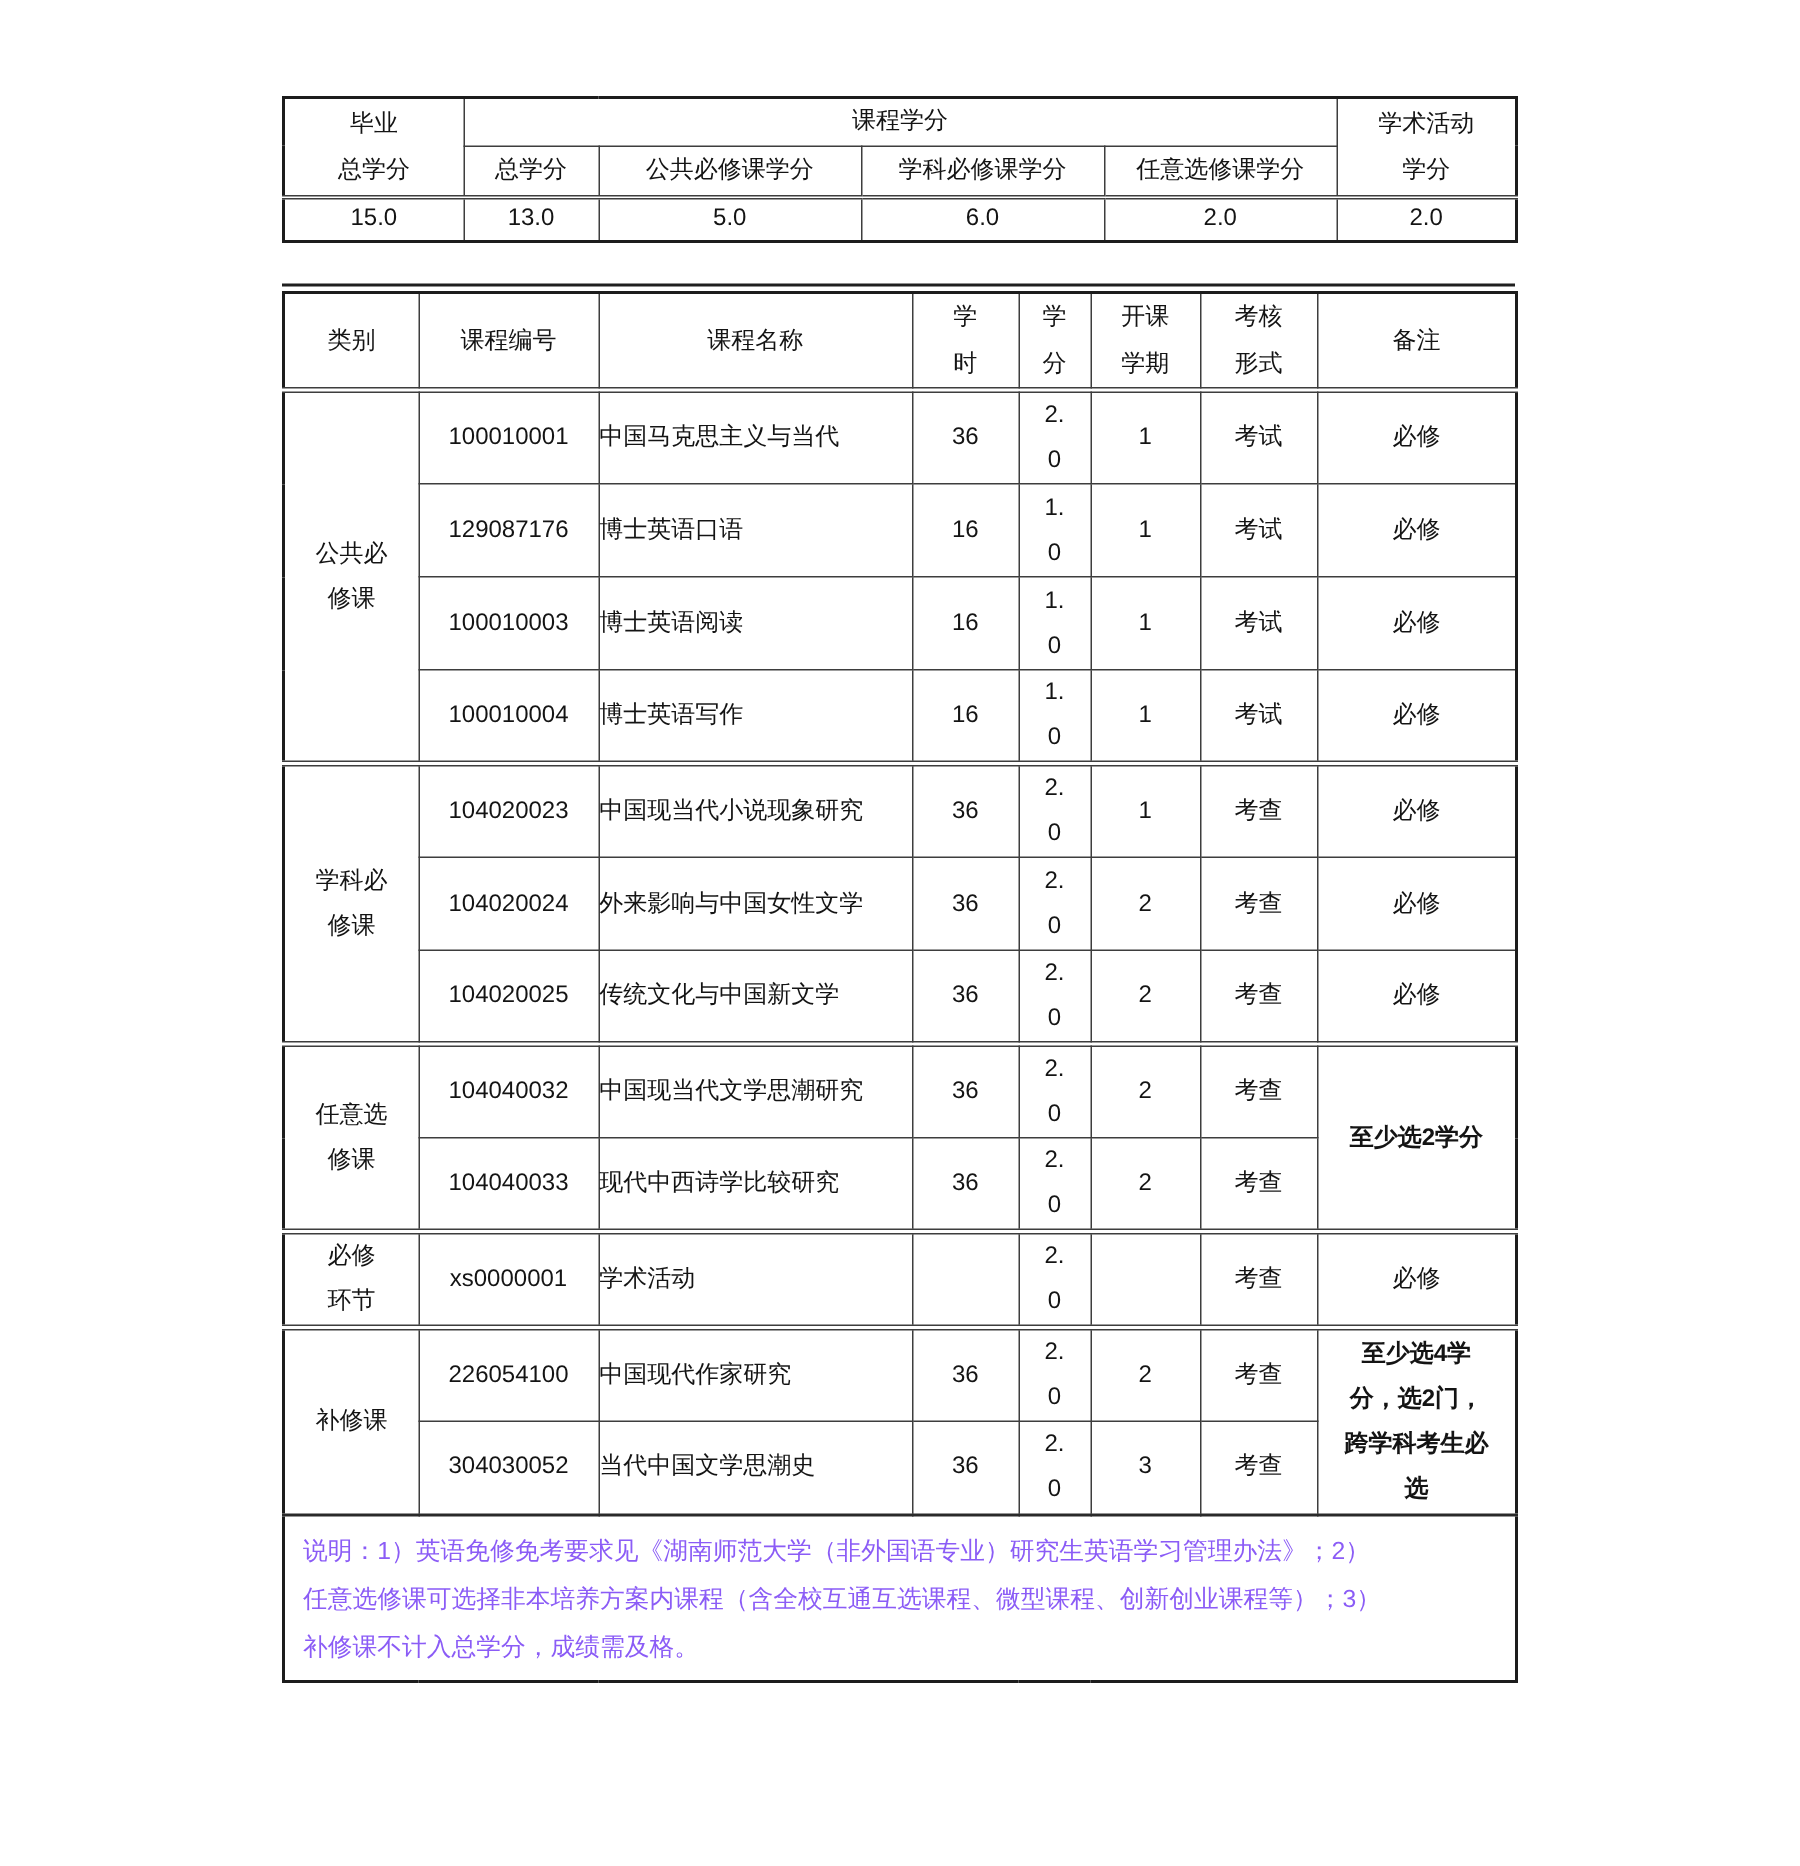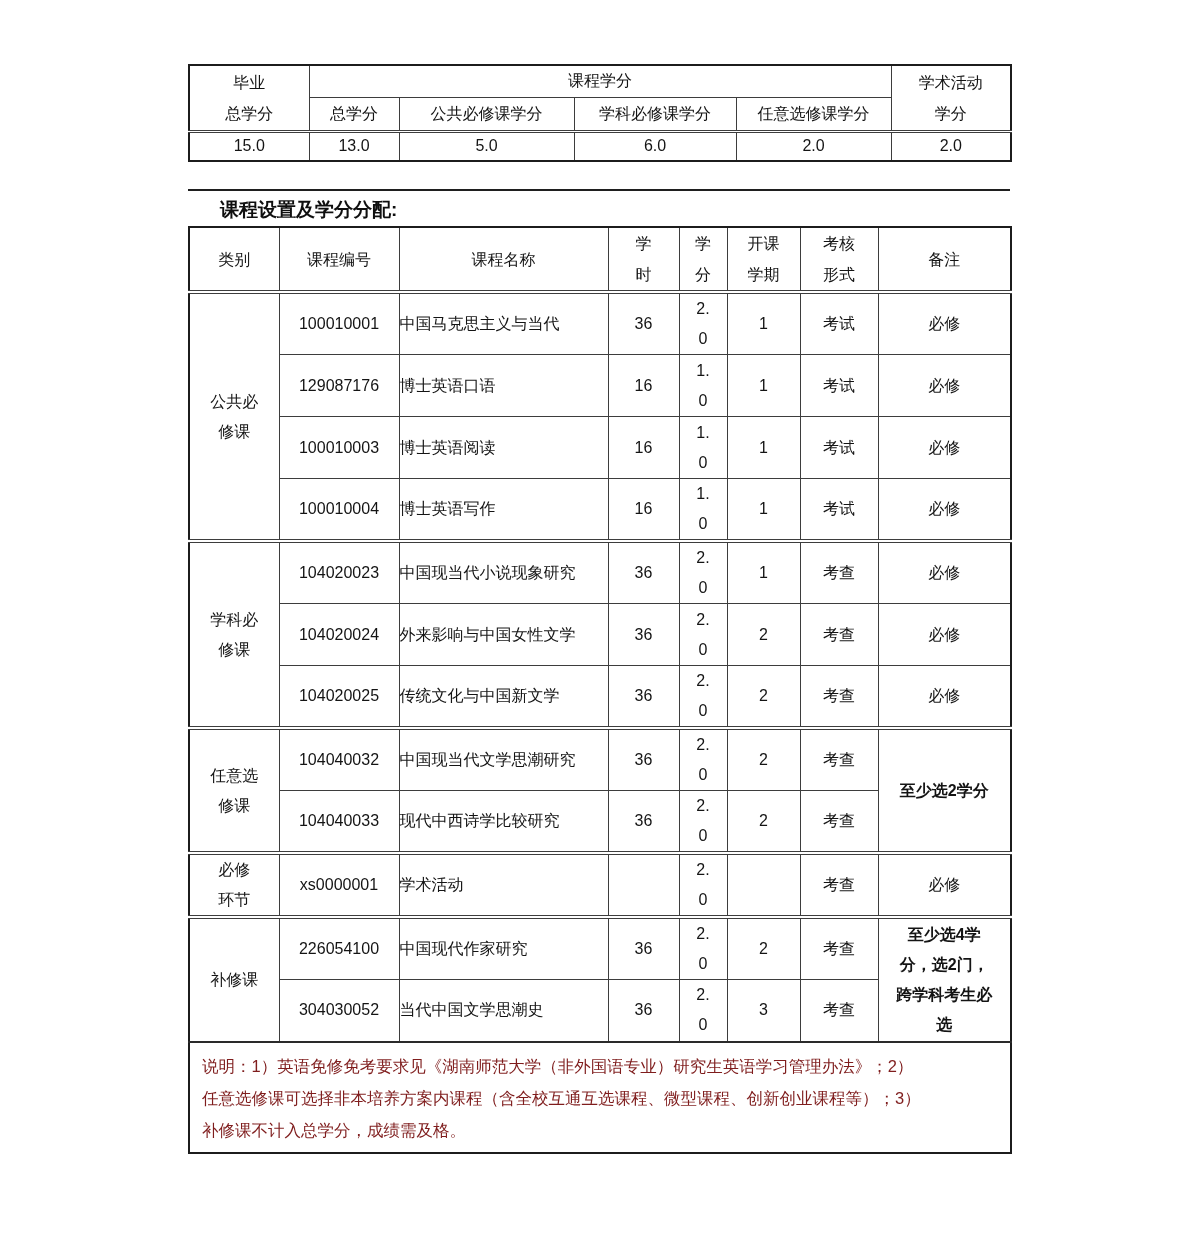--- a/index.html
+++ b/index.html
@@ -91,21 +91,21 @@
   .courses tbody.note-body { border-top: 2px solid #2a2a2a; }
   .courses tbody.note-body td {
     text-align: left;
     vertical-align: top;
     padding: 7px 12px 6px 12px;
     height: 97px;
   }
   .note-line {
     font-size: 16.5px;
     line-height: 32px;
-    color: #7f1d1d;
+    color: #8b5cf6;
     white-space: nowrap;
   }
 </style>
 </head>
 <body>
 
 <div class="page">
   <div class="content">
 
 
@@ -138,21 +138,20 @@
           <td>5.0</td>
           <td>6.0</td>
           <td>2.0</td>
           <td>2.0</td>
         </tr>
       </tbody>
     </table>
 
     <div class="rule"></div>
 
-    <div class="sec-title t2">课程设置及学分分配:</div>
 
     <table class="courses">
       <colgroup>
         <col style="width:90px">
           <col style="width:120px">
           <col style="width:209px">
           <col style="width:71px">
         <col style="width:48px">
           <col style="width:73px">
           <col style="width:78px">

